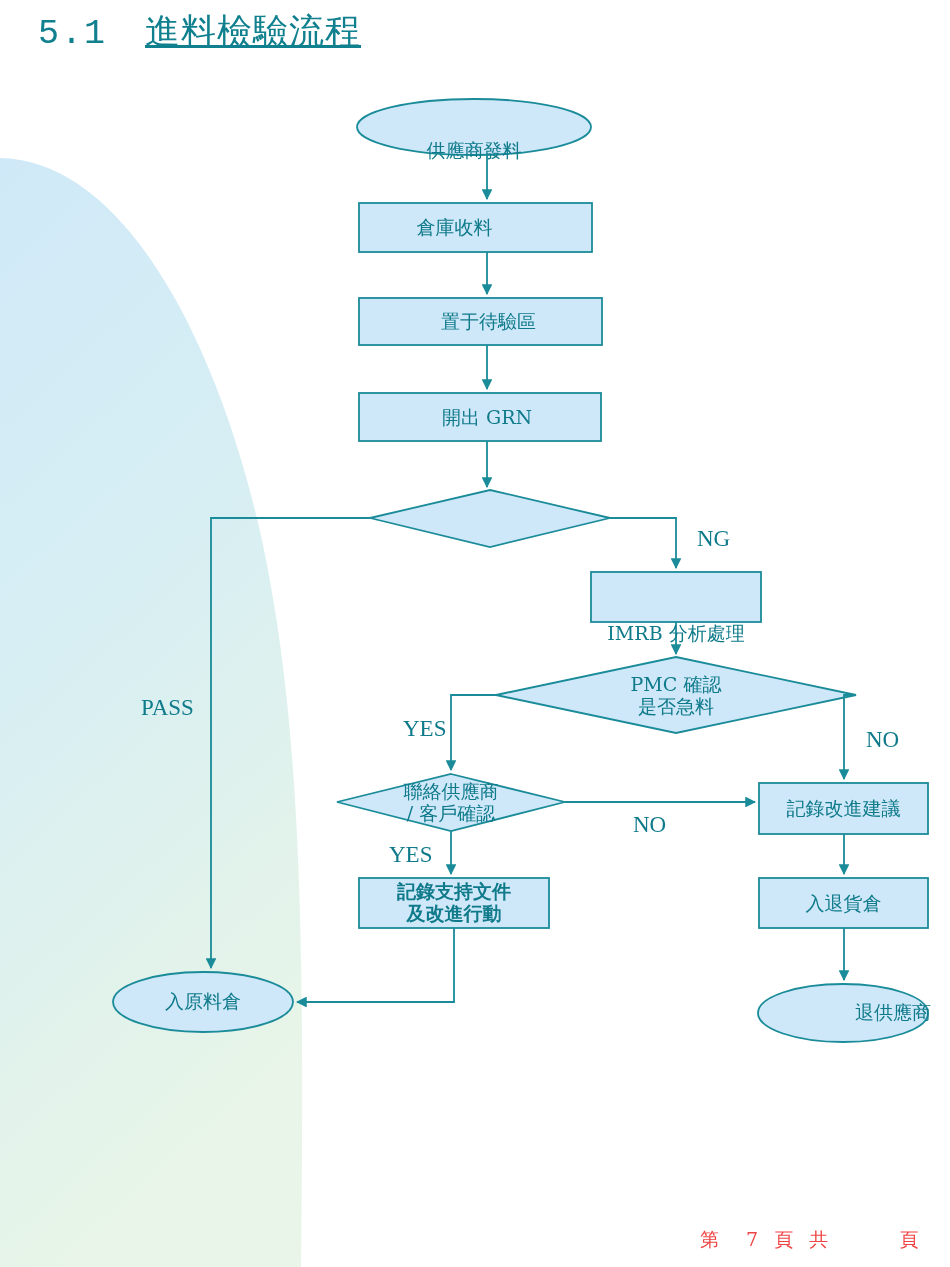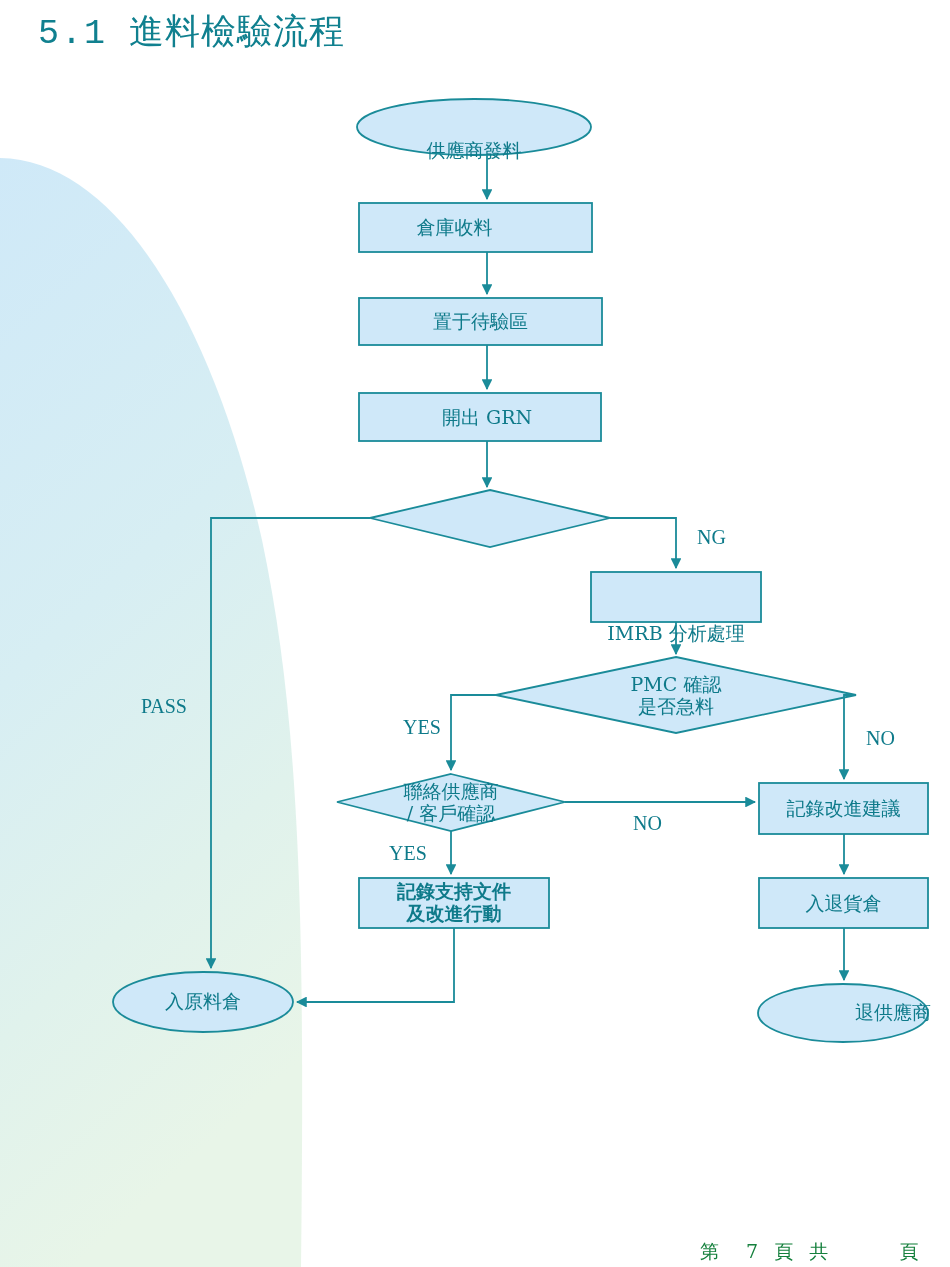--- a/index.html
+++ b/index.html
@@ -39,21 +39,22 @@
     white-space: nowrap;
     z-index: 3;
     font-family: "Liberation Sans", "DejaVu Sans", sans-serif;
   }
   #title .num {
     font-family: "Liberation Mono", "DejaVu Sans Mono", monospace;
     letter-spacing: 2px;
   }
   #title .cjk {
     font-family: "DejaVu Serif", "Liberation Serif", serif;
-    margin-left: 22px;
+    margin-left: 38px;
+    text-decoration: underline;
   }
   #flow {
     position: absolute;
     left: 0; top: 0;
     width: 950px;
     height: 1267px;
     z-index: 2;
   }
   .node-text {
     position: absolute;
@@ -63,36 +64,35 @@
     line-height: 1.18;
     font-size: 19px;
     font-family: "DejaVu Serif", "Liberation Serif", serif;
     white-space: pre-line;
     pointer-events: none;
   }
   .edge-label {
     position: absolute;
     z-index: 4;
     color: #0e7a8a;
-    font-size: 20px;
+    font-size: 23px;
     font-family: "Liberation Serif", "DejaVu Serif", serif;
     white-space: nowrap;
     pointer-events: none;
   }
   #footer {
     position: absolute;
     z-index: 5;
-    color: #15803d;
+    color: #ef4444;
     font-size: 19px;
     left: 700px;
     top: 1227px;
     letter-spacing: 5px;
     font-family: "DejaVu Serif", "Liberation Serif", serif;
     white-space: pre;
-    margin-top: 12px;
   }
 </style>
 </head>
 <body>
 
 <div id="page">
 
   <svg id="bg-decor" viewBox="0 0 950 1267" preserveAspectRatio="none">
     <defs>
       <linearGradient id="curveGrad" x1="0" y1="0" x2="0.25" y2="1">
@@ -172,21 +172,21 @@
       <path d="M 454,928 L 454,1002 L 297,1002" marker-end="url(#arrow)"></path>
 
       <line x1="844" y1="834" x2="844" y2="874" marker-end="url(#arrow)"></line>
 
       <line x1="844" y1="928" x2="844" y2="980" marker-end="url(#arrow)"></line>
     </g>
   </svg>
 
   <div class="node-text" style="left:357px; top:115px; width:234px;margin-top:24px;">供應商發料</div>
   <div class="node-text" style="left:359px; top:216px; width:191px;">倉庫收料</div>
-  <div class="node-text" style="left:359px; top:310px; width:243px;">置于待驗區</div>
+  <div class="node-text" style="left:359px; top:310px; width:243px;padding-left:8px;">置于待驗區</div>
   <div class="node-text" style="left:359px; top:406px; width:256px;">開出 GRN</div>
   <div class="node-text" style="left:591px; top:586px; width:170px;margin-top:36px;">IMRB 分析處理</div>
   <div class="node-text" style="left:586px; top:673px; width:180px;">PMC 確認
 是否急料</div>
   <div class="node-text" style="left:361px; top:780px; width:180px;">聯絡供應商
 / 客戶確認</div>
   <div class="node-text" style="left:359px; top:880px; width:190px;font-weight:bold;">記錄支持文件
 及改進行動</div>
   <div class="node-text" style="left:759px; top:797px; width:169px;">記錄改進建議</div>
   <div class="node-text" style="left:759px; top:892px; width:169px;">入退貨倉</div>

